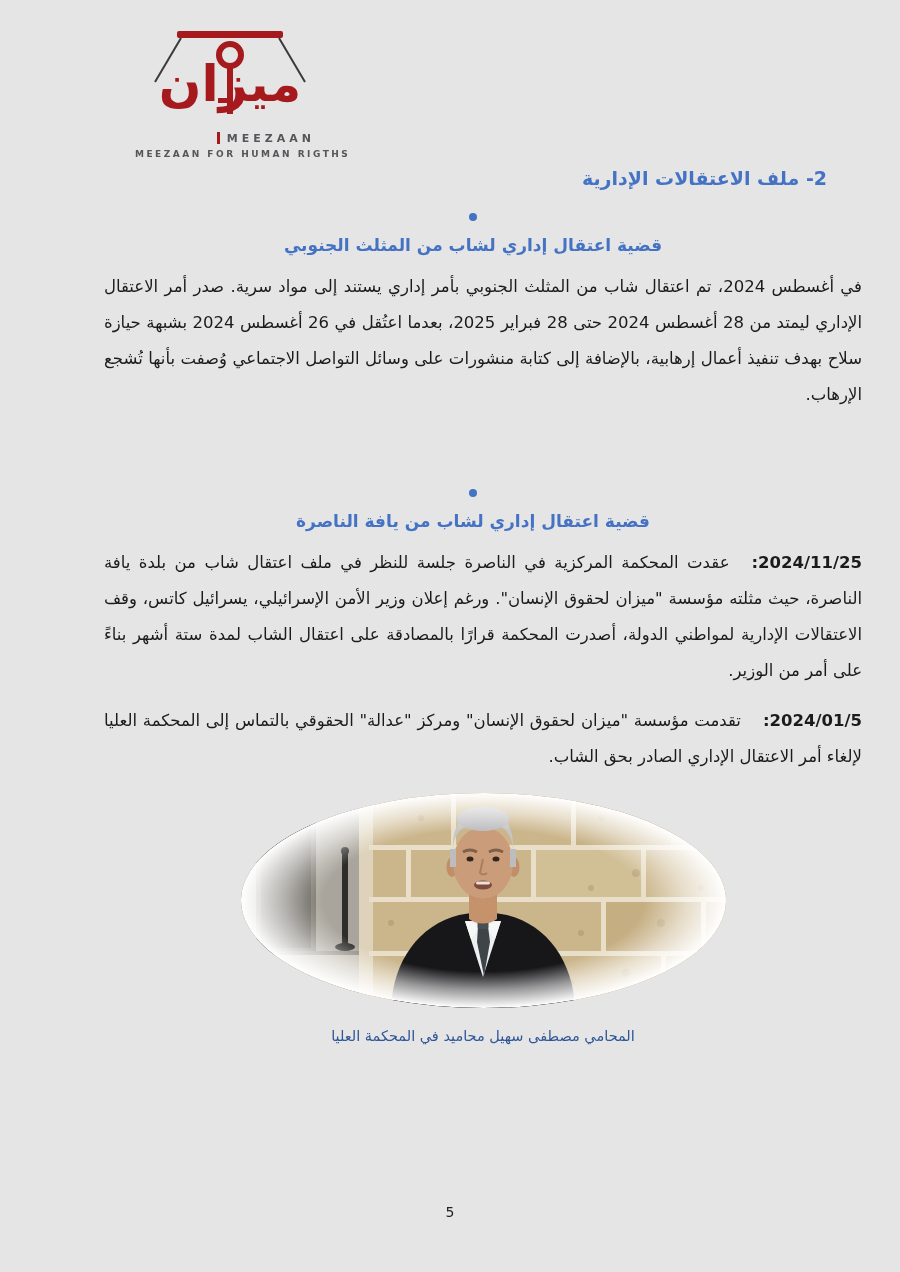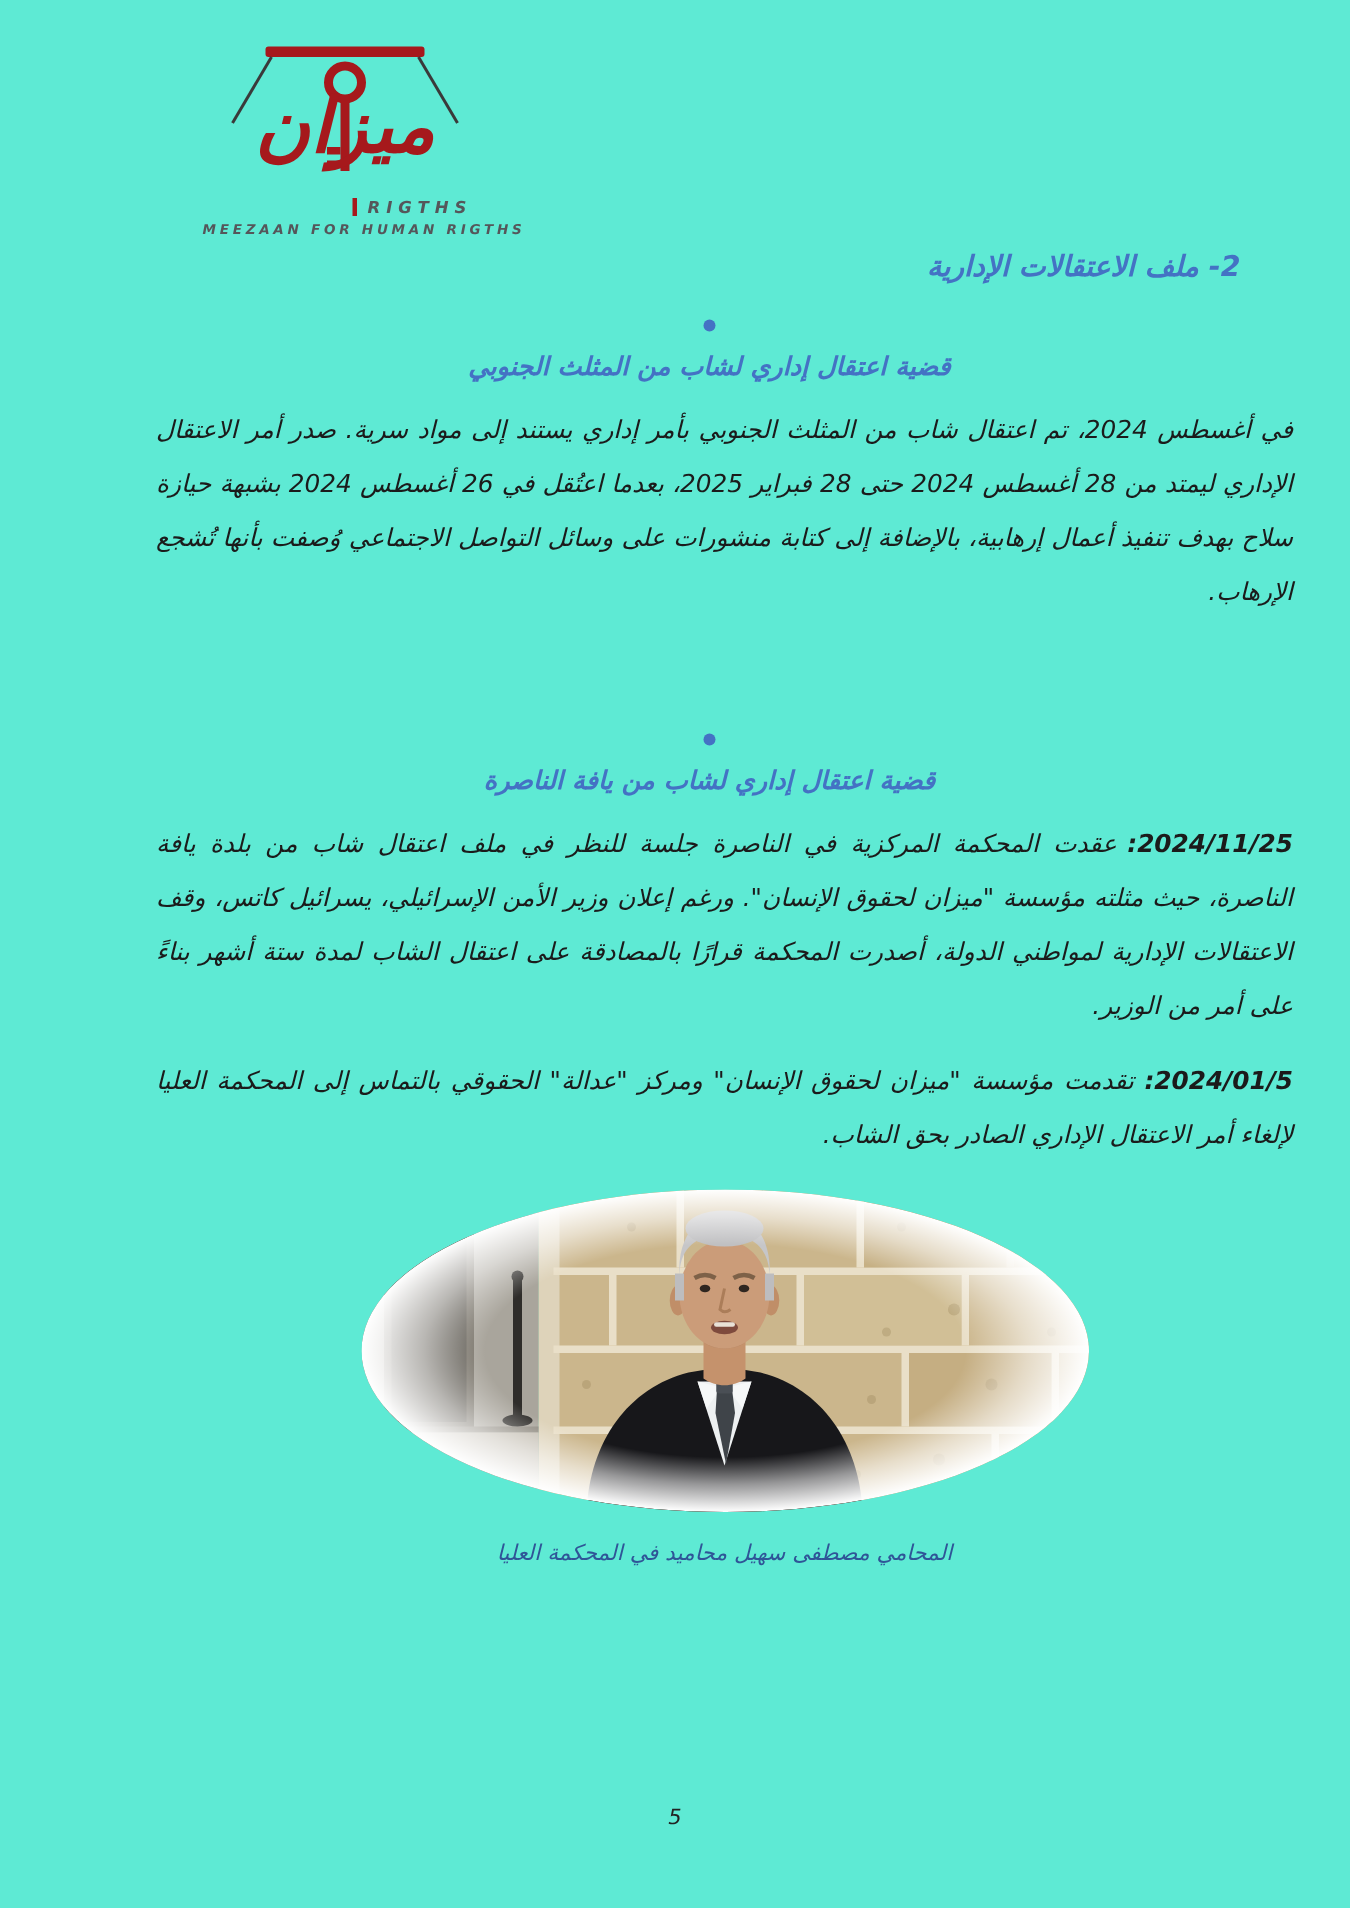--- a/index.html
+++ b/index.html
@@ -1,39 +1,39 @@
 <!DOCTYPE html>
 <html lang="ar"><head>
 <meta charset="utf-8">
 <style>
   html,body{margin:0;padding:0;background:#ffffff;}
   body{width:900px;height:1272px;position:relative;overflow:hidden;
        font-family:"DejaVu Sans",sans-serif;color:#1b1b1b;}
-  .page{position:absolute;inset:0;background:#5eead4;font-style:italic;}
+  .page{position:absolute;inset:0;background:#e5e5e5;}
 
   
   .logo{position:absolute;top:28px;left:135px;width:190px;direction:ltr;}
   .logo-art{position:relative;height:100px;}
   .logo-art svg{position:absolute;top:0;left:0;}
   .logo-arabic{position:absolute;top:26px;left:0;right:0;text-align:center;
     font-size:50px;font-weight:bold;color:#A6191C;line-height:1.2;}
   .logo-latin{margin-top:4px;text-align:right;padding-right:10px;
     font-size:11px;font-weight:bold;letter-spacing:4px;color:#55565A;white-space:nowrap;}
   .logo-bar{display:inline-block;width:3px;height:12px;background:#A6191C;
     margin-right:7px;vertical-align:-2px;}
   .logo-tagline{margin-top:4px;text-align:center;font-size:9px;font-weight:bold;
     letter-spacing:2.5px;color:#55565A;white-space:nowrap;}
 
   
   .content{position:absolute;inset:0;padding:163px 38px 0 104px;direction:rtl;}
   h1.sec-heading{margin:0 35px 0 0;font-size:19px;line-height:30px;
     color:#4472C4;font-weight:bold;text-align:right;}
   p.body-p{margin:14px 0 0;font-size:16.5px;line-height:36px;
     text-align:justify;color:#1b1b1b;}
-  .p-date{font-weight:bold;margin-left:7px;}
+  .p-date{font-weight:bold;margin-left:22px;}
   .p-date:empty{display:none;margin:0;}
   .bullet-item{margin:20px 20px 2px 0;display:flex;align-items:center;gap:14px;
     color:#4472C4;font-weight:bold;font-size:17px;flex-direction:column;}
   .bullet-dot{width:8px;height:8px;border-radius:50%;background:#4472C4;flex:none;}
   .gap-before{margin-top:76px;}
   .tight{margin-top:10px;}
 
   
   .photo-wrap{width:485px;height:215px;margin:18px auto 0;position:relative;
     direction:ltr;border-radius:50%;overflow:hidden;}
@@ -62,21 +62,21 @@
         <g>
           <circle cx="95" cy="27" r="11" fill="none" stroke="#A6191C" stroke-width="6"></circle>
           <rect x="92" y="36" width="6" height="50" fill="#A6191C"></rect>
           <rect x="83" y="70" width="9" height="5" fill="#A6191C"></rect>
           <rect x="83" y="79" width="9" height="5" fill="#A6191C"></rect>
         </g>
       </svg>
       <div class="logo-arabic">ميزان</div>
     </div>
     <div class="logo-latin">
-      <span class="logo-bar"></span><span>RIGTHS</span>
+      <span class="logo-bar"></span><span>MEEZAAN</span>
     </div>
     <div class="logo-tagline">MEEZAAN FOR HUMAN RIGTHS</div>
   </div>
 
   <div class="content">
 
     <h1 class="sec-heading">2- ملف الاعتقالات الإدارية</h1>
 
 
     <div class="bullet-item">

